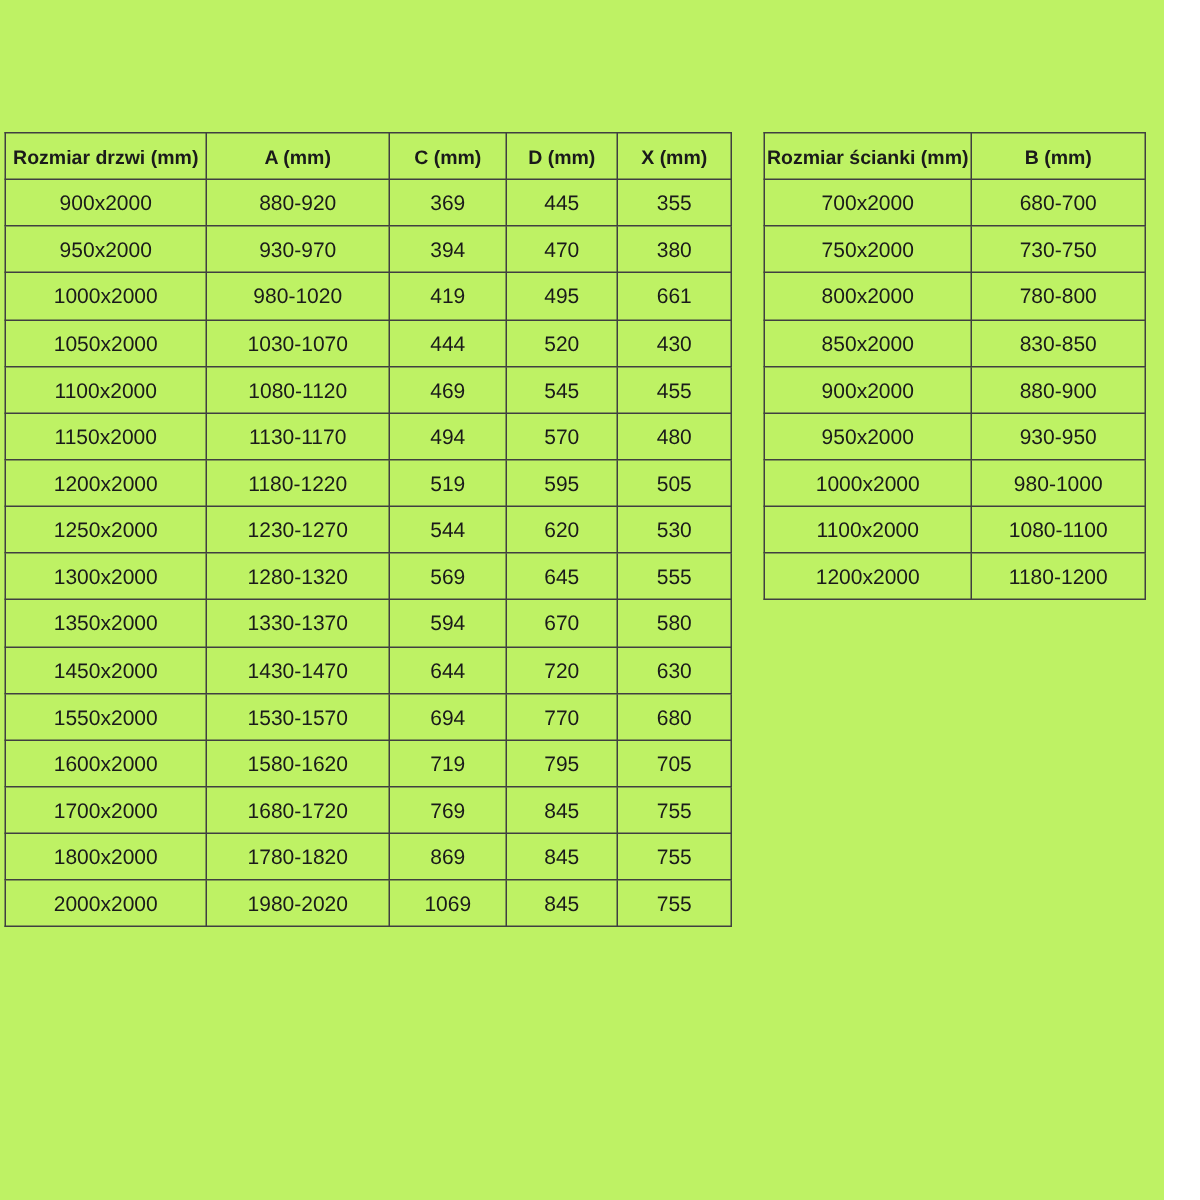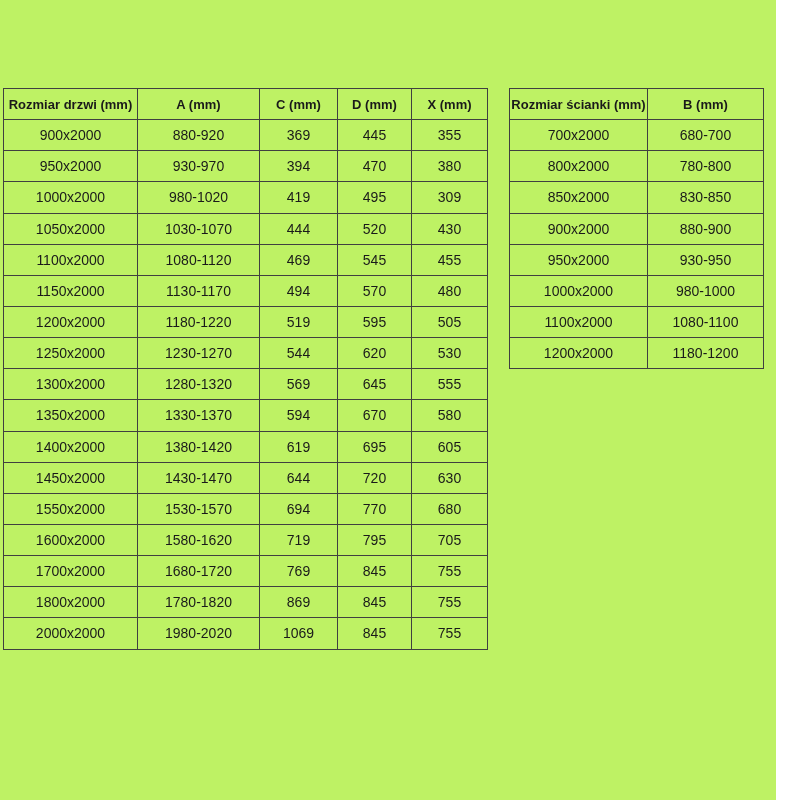--- a/index.html
+++ b/index.html
@@ -91,21 +91,21 @@
           <td>930-970</td>
           <td>394</td>
           <td>470</td>
           <td>380</td>
         </tr>
         <tr>
           <td>1000x2000</td>
           <td>980-1020</td>
           <td>419</td>
           <td>495</td>
-          <td>309</td>
+          <td>661</td>
         </tr>
         <tr>
           <td>1050x2000</td>
           <td>1030-1070</td>
           <td>444</td>
           <td>520</td>
           <td>430</td>
         </tr>
         <tr>
           <td>1100x2000</td>
@@ -141,27 +141,20 @@
           <td>569</td>
           <td>645</td>
           <td>555</td>
         </tr>
         <tr>
           <td>1350x2000</td>
           <td>1330-1370</td>
           <td>594</td>
           <td>670</td>
           <td>580</td>
-        </tr>
-        <tr>
-          <td>1400x2000</td>
-          <td>1380-1420</td>
-          <td>619</td>
-          <td>695</td>
-          <td>605</td>
         </tr>
         <tr>
           <td>1450x2000</td>
           <td>1430-1470</td>
           <td>644</td>
           <td>720</td>
           <td>630</td>
         </tr>
         <tr>
           <td>1550x2000</td>
@@ -211,20 +204,24 @@
         <th>Rozmiar ścianki (mm)</th>
         <th>B (mm)</th>
       </tr>
     </thead>
     <tbody id="wall-tbody">
         <tr>
           <td>700x2000</td>
           <td>680-700</td>
         </tr>
         <tr>
+          <td>750x2000</td>
+          <td>730-750</td>
+        </tr>
+        <tr>
           <td>800x2000</td>
           <td>780-800</td>
         </tr>
         <tr>
           <td>850x2000</td>
           <td>830-850</td>
         </tr>
         <tr>
           <td>900x2000</td>
           <td>880-900</td>

